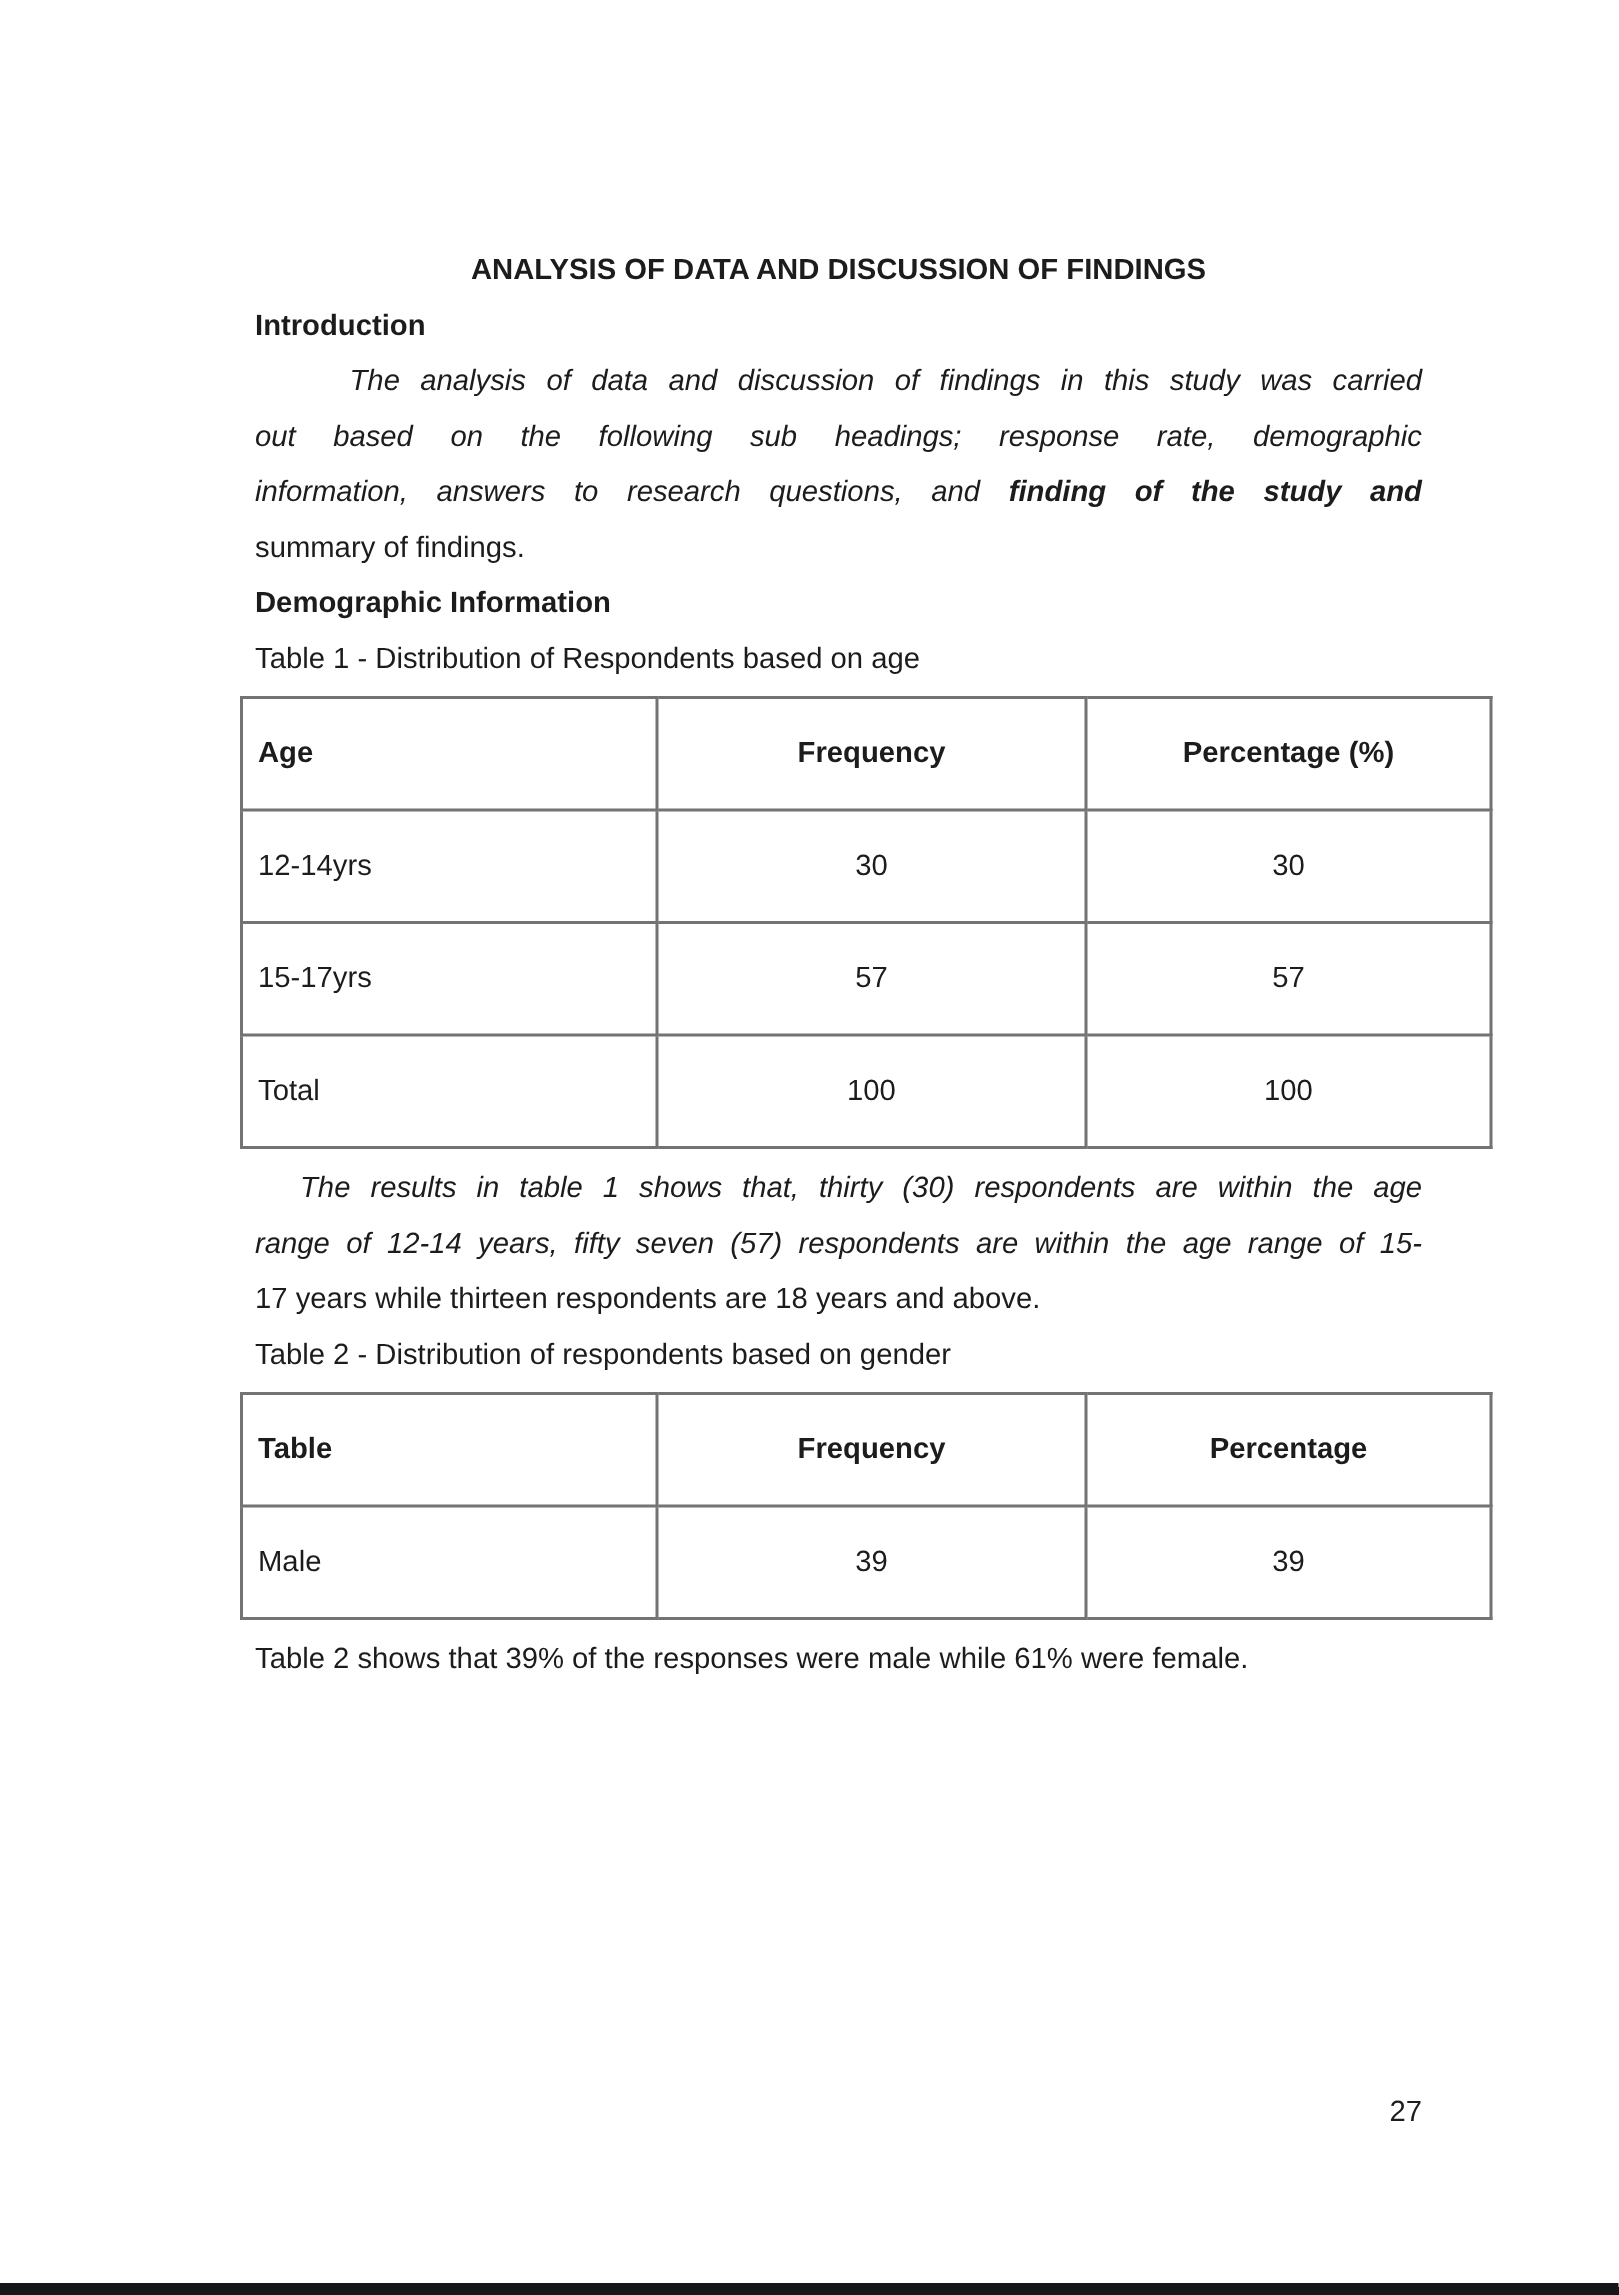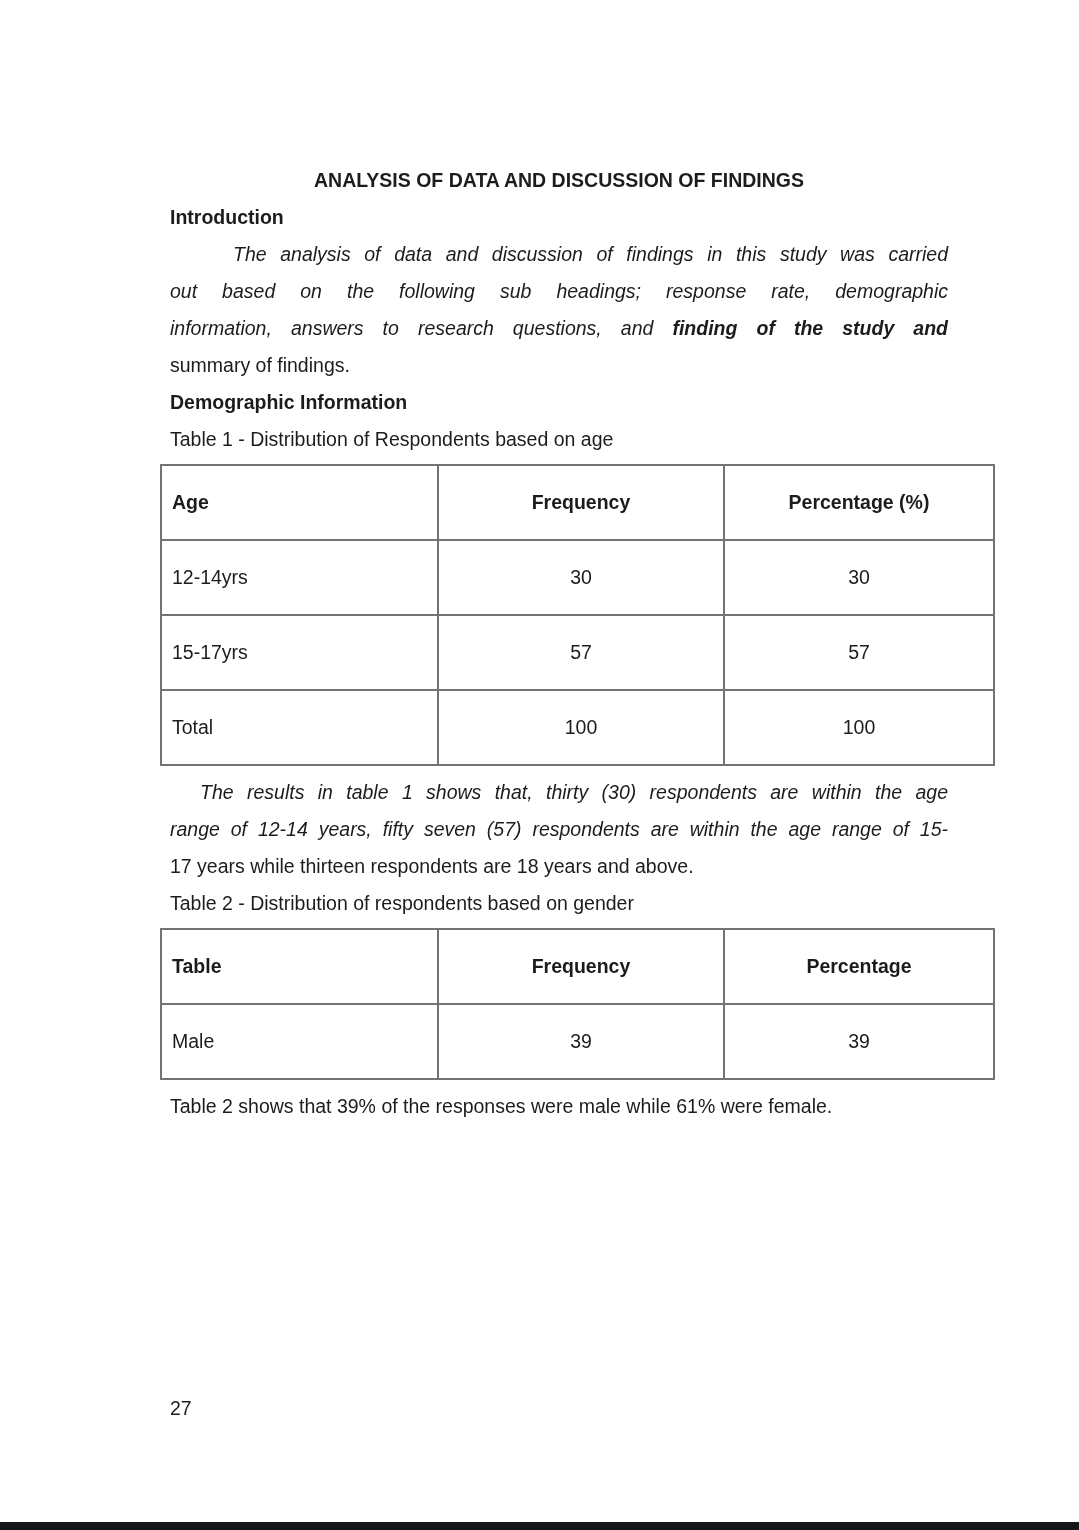--- a/index.html
+++ b/index.html
@@ -54,21 +54,21 @@
     font-size: 19.5px;
     font-weight: 400;
     vertical-align: middle;
     padding: 18px;
     overflow: hidden;
   }
   table.doc-table .c-label { text-align: left; padding-left: 10px; }
   table.doc-table .c-num { text-align: center; }
   table.doc-table thead th { font-weight: 700; }
   .page-number {
-    text-align: left;
+    text-align: right;
     margin-top: 265px;
   }
   .bottom-bar {
     position: absolute;
     left: 0;
     bottom: 0;
     width: 1079px;
     height: 8px;
     background: #15161a;
   }

